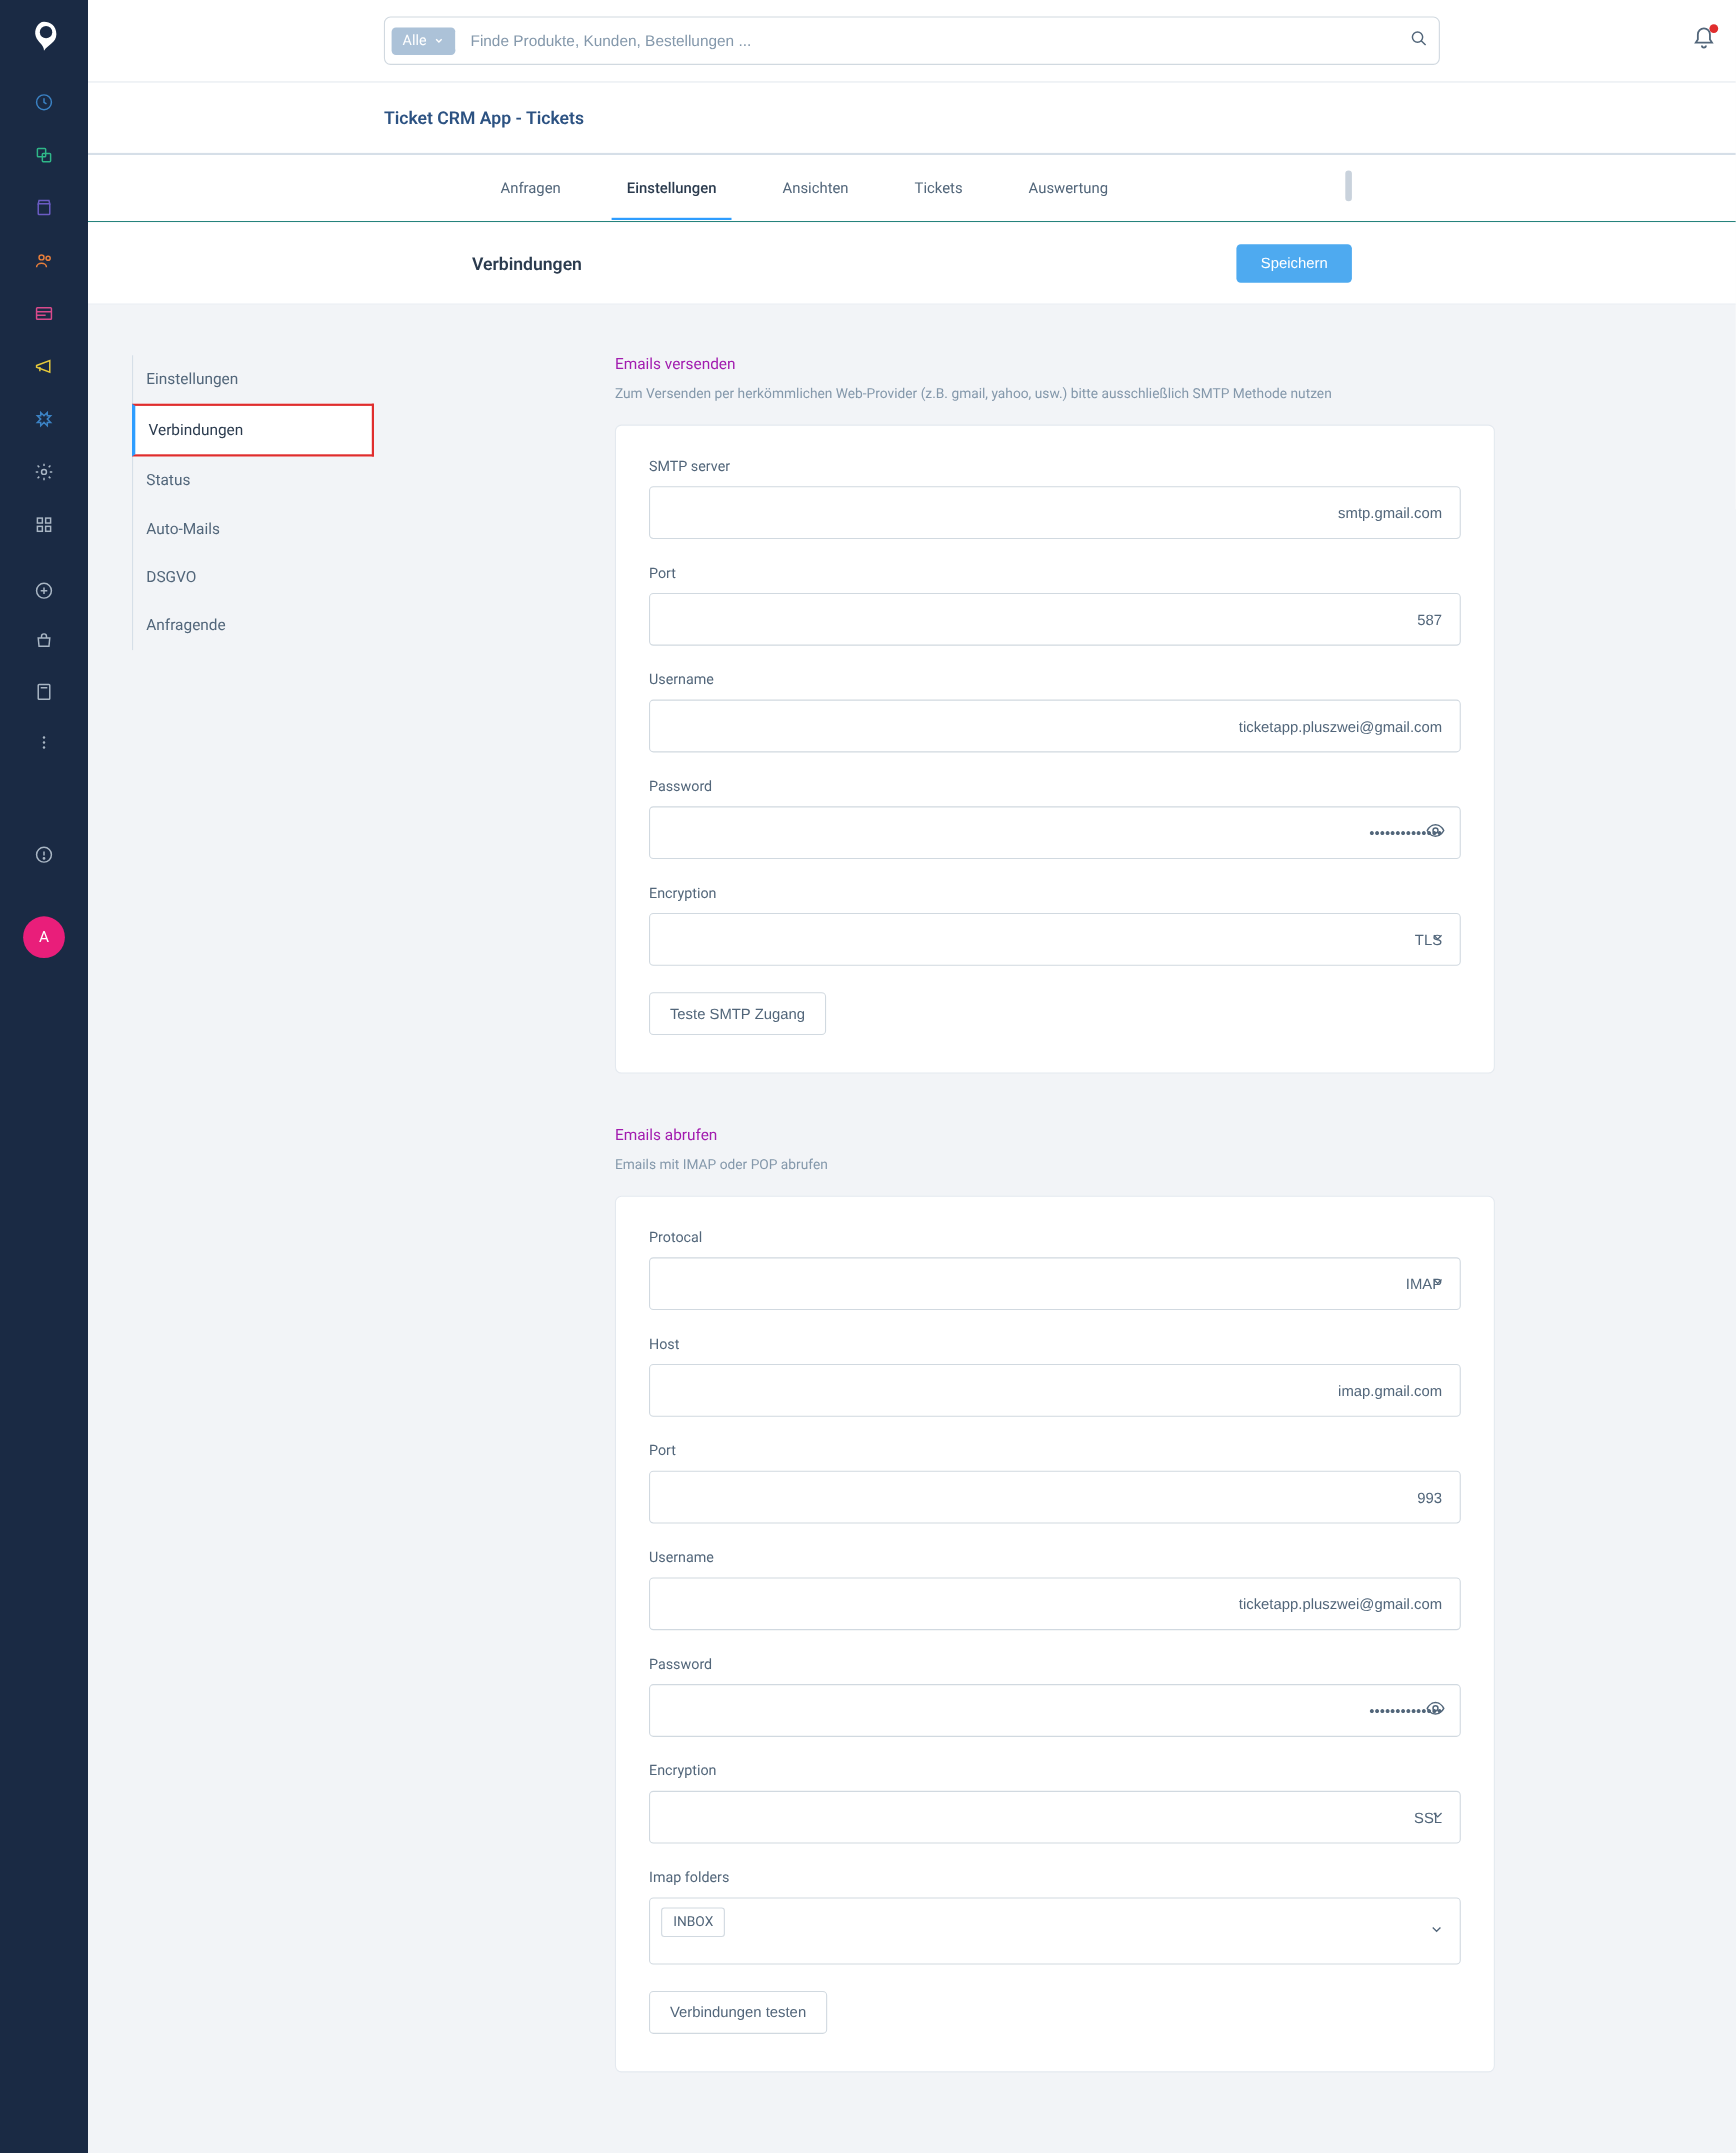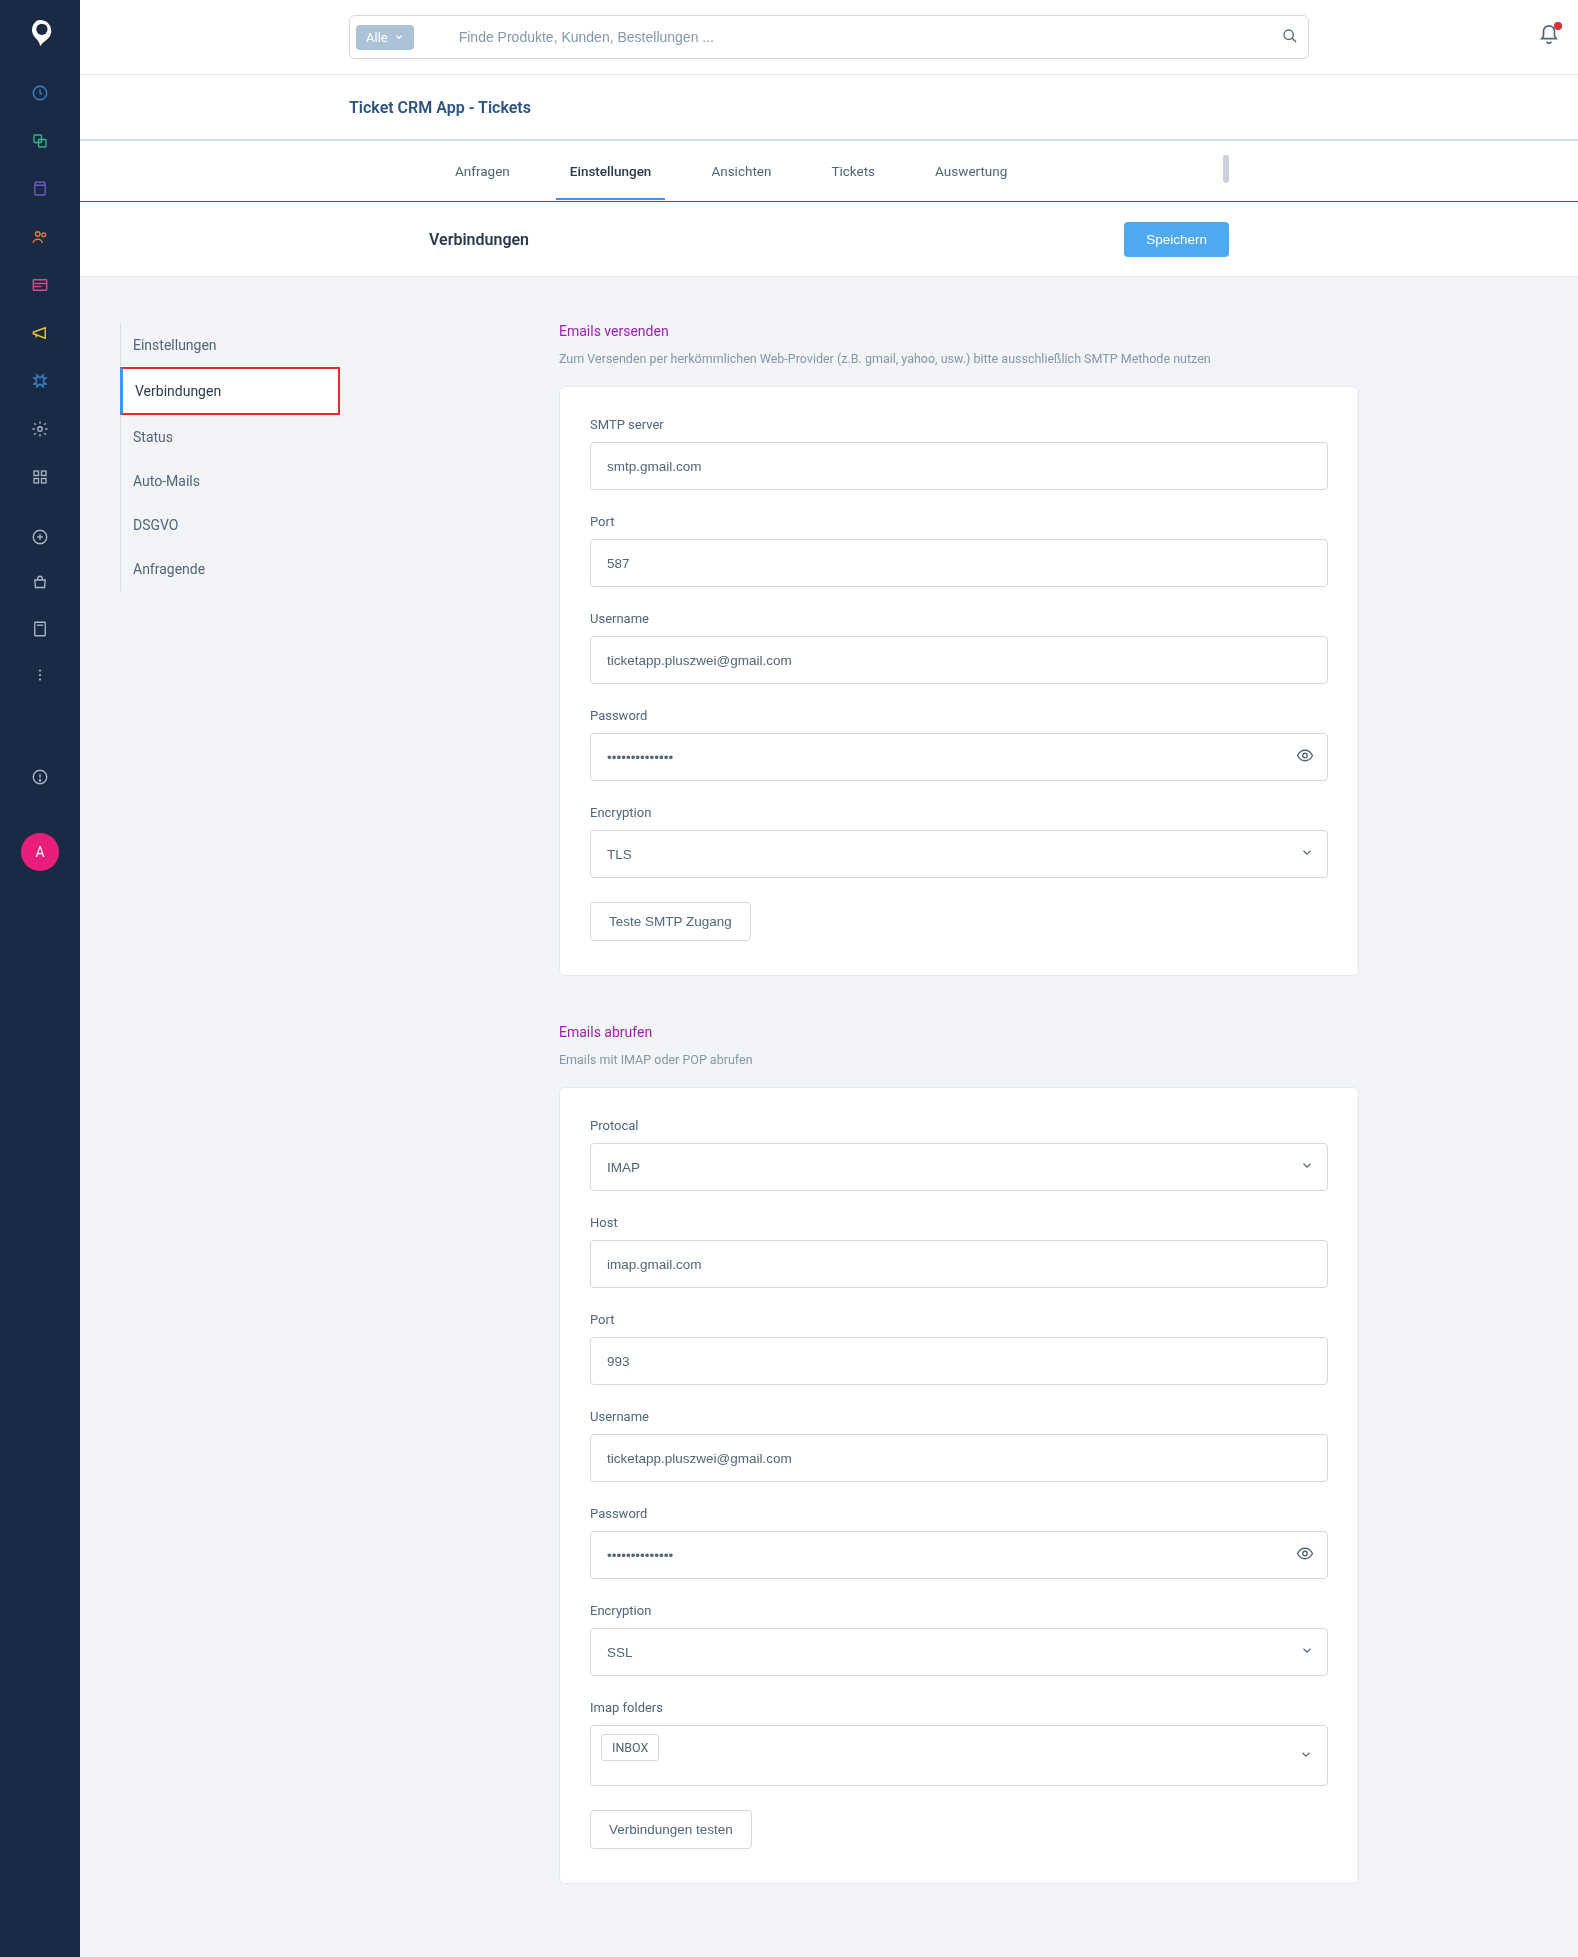--- a/index.html
+++ b/index.html
@@ -14,21 +14,21 @@
     .nav-icon { width: 20px; height: 20px; display: flex; align-items: center; justify-content: center; cursor: pointer; }
     .nav-icon svg { width: 18px; height: 18px; }
     .nav-bottom { margin-top: 40px; display: flex; flex-direction: column; align-items: center; gap: 26px; }
     .nav-avatar { width: 38px; height: 38px; border-radius: 50%; background: #e91e7a; color: #fff; display: flex; align-items: center; justify-content: center; font-size: 14px; margin-top: 20px; }
     
     
     .main { flex: 1; background: #fff; min-width: 0; }
     
     
     .topbar { height: 75px; display: flex; align-items: center; padding: 0 40px; border-bottom: 1px solid #e4e9ef; background: #fff; position: relative; }
-    .search-wrap { margin: 0 auto; width: 960px; max-width: calc(100% - 120px); display: flex; align-items: center; border: 1px solid #d1d9e0; border-radius: 6px; height: 44px; padding: 0 10px 0 6px; gap: 31px; }
+    .search-wrap { margin: 0 auto; width: 960px; max-width: calc(100% - 120px); display: flex; align-items: center; border: 1px solid #d1d9e0; border-radius: 6px; height: 44px; padding: 0 10px 0 6px; }
     .search-select { background: #acc2d8; color: #fff; border-radius: 4px; padding: 5px 10px; font-size: 13px; display: flex; align-items: center; gap: 6px; cursor: pointer; }
     .search-input { flex: 1; border: none; outline: none; padding: 0 14px; font-size: 14px; color: #52667a; }
     .search-input::placeholder { color: #8498ab; }
     .search-icon { color: #52667a; }
     .bell-wrap { position: absolute; right: 18px; top: 24px; }
     .bell-icon { width: 22px; height: 22px; color: #52667a; position: relative; }
     .bell-badge { position: absolute; top: -2px; right: -2px; width: 8px; height: 8px; background: #e02d2d; border-radius: 50%; }
     
     
     .page-header { height: 66px; display: flex; align-items: center; padding: 0 40px; border-bottom: 2px solid #d6dfe8; background: #fff; }
@@ -56,21 +56,21 @@
     .side-item { padding: 14px 12px; font-size: 14px; color: #52667a; cursor: pointer; }
     .side-item.selected { color: #2b3b4e; border: 2px solid #e02d2d; border-left: 3px solid #2e9dff; margin-left: -1px; background: #fff; }
     
     .block-title { font-size: 14px; color: #a21caf; margin-bottom: 12px; }
     .block-sub { font-size: 12.5px; color: #8498ab; margin-bottom: 20px; }
     
     .card { background: #fff; border: 1px solid #e4e9ef; border-radius: 6px; padding: 30px 30px 34px; margin-bottom: 48px; }
     
     .field { margin-bottom: 24px; }
     .field-label { display: block; font-size: 13px; color: #52667a; margin-bottom: 10px; }
-    .input, .select { width: 100%; height: 48px; border: 1px solid #d1d9e0; border-radius: 4px; padding: 12px 16px; font-size: 13.5px; color: #52667a; background: #fff; outline: none; }
+    .input, .select { width: 100%; height: 48px; border: 1px solid #d1d9e0; border-radius: 4px; padding: 12px 16px; font-size: 13.5px; color: #52667a; background: #fff; outline: none; text-align: right; }
     .input::placeholder { color: #a9b6c4; }
     .select-wrap { position: relative; }
     .select-wrap .chevron { position: absolute; right: 14px; top: 50%; transform: translateY(-50%); pointer-events: none; color: #52667a; }
     .select { appearance: none; cursor: pointer; }
     .pw-wrap { position: relative; }
     .pw-wrap .eye { position: absolute; right: 14px; top: 50%; transform: translateY(-50%); color: #52667a; cursor: pointer; }
     
     .tag-input { width: 100%; min-height: 48px; border: 1px solid #d1d9e0; border-radius: 4px; padding: 8px 40px 24px 10px; display: flex; align-items: center; gap: 6px; position: relative; background: #fff; }
     .tag { border: 1px solid #d1d9e0; border-radius: 3px; padding: 5px 10px; font-size: 12.5px; color: #52667a; }
     .tag-input .chevron { position: absolute; right: 14px; top: 50%; transform: translateY(-50%); color: #52667a; }

